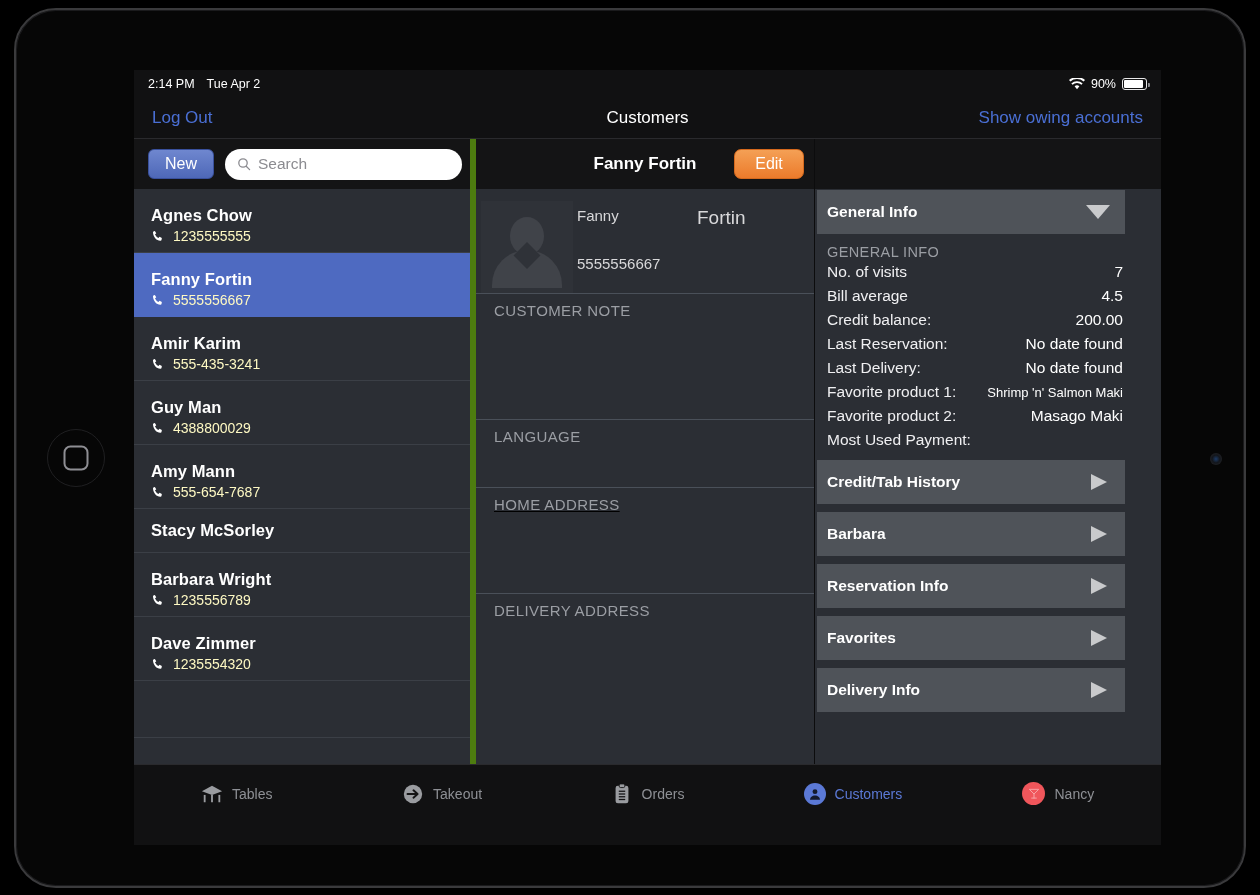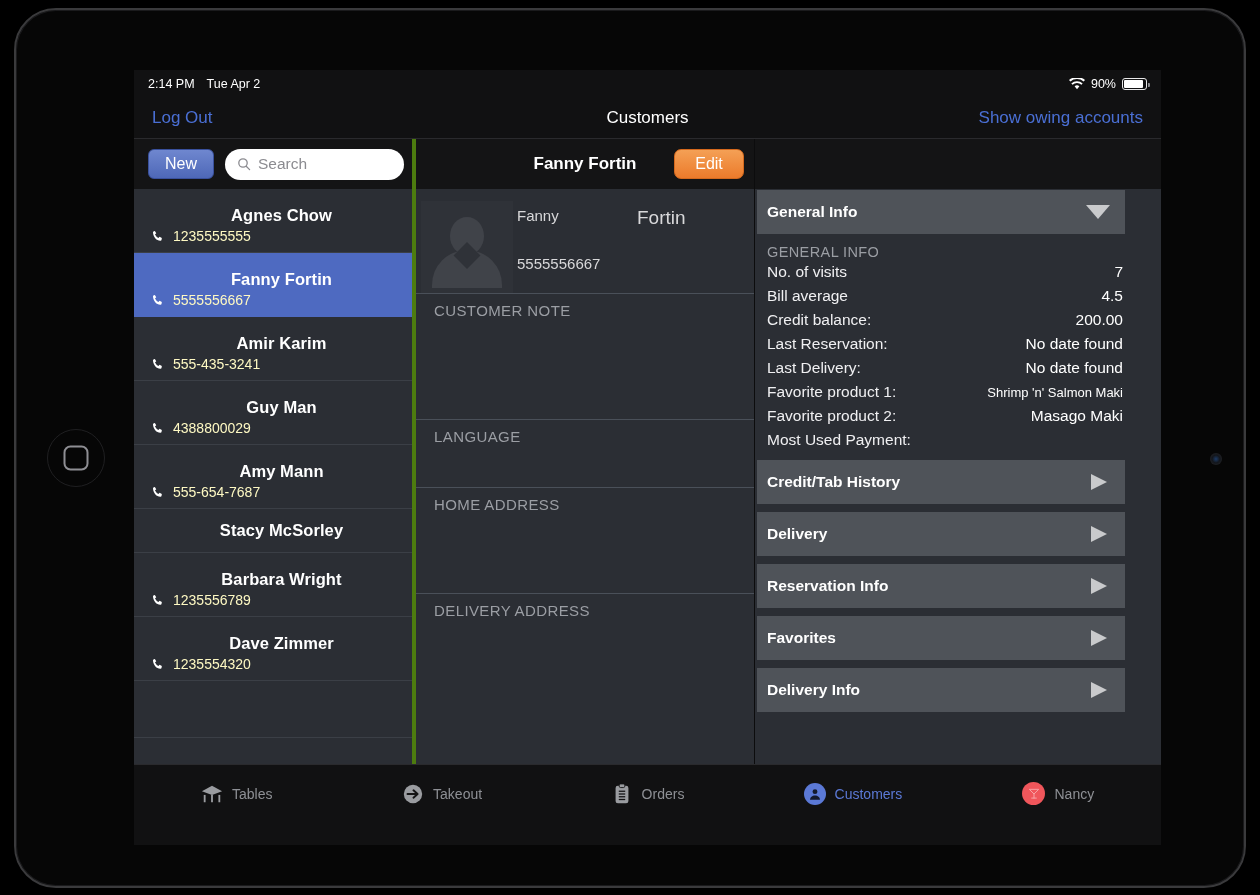--- a/index.html
+++ b/index.html
@@ -95,25 +95,24 @@
   }
 
   
   .body {
     display: flex;
     height: 625px;
   }
 
   
   .col-list {
-    width: 282px;
+    width: 342px;
     background: #2b2e34;
     display: flex; flex-direction: column;
-    border-right: 4px solid #4d7c0f;
-    text-align: center;
+    border-right: 6px solid #4d7c0f;
   }
   .list-toolbar {
     height: 50px;
     background: #141415;
     display: flex; align-items: center;
     gap: 11px;
     padding: 0 8px 0 14px;
   }
   .btn-new {
     width: 66px; height: 30px;
@@ -196,21 +195,21 @@
   .id-row1 { display: flex; }
   .id-first { color: #d8d8da; font-size: 15px; width: 120px; }
   .id-last { color: #d8d8da; font-size: 19px; }
   .id-phone { color: #d8d8da; font-size: 15px; margin-top: 26px; }
 
   .sec { border-top: 1px solid #4a5059; padding: 8px 0 0 18px; }
   .sec-label { color: #9b9ea4; font-size: 15px; letter-spacing: .4px; }
   .sec.loyalty { margin-top: 22px; height: 68px; }
   .sec.note { height: 126px; }
   .sec.language { height: 68px; }
-  .sec.home { height: 106px; }
+  .sec.home { height: 106px; text-decoration: underline; }
   .sec.delivery { height: 104px; }
 
   
   .col-right {
     flex: 1;
     background: #2b2e34;
     display: flex; flex-direction: column;
   }
   .right-toolbar { height: 50px; background: #141415; }
   .right-scroll { flex: 1; padding-top: 0; }
@@ -473,21 +472,21 @@
           <div id="acc-collapsed">
               <div class="acc-gap"></div>
               <div class="acc-head">
                 <span class="acc-title">Credit/Tab History</span>
                 <svg class="acc-arrow" width="26" height="18" viewBox="0 0 26 18">
                   <polygon points="6,1 6,17 22,9" fill="#c9cacc"></polygon>
                 </svg>
               </div>
               <div class="acc-gap"></div>
               <div class="acc-head">
-                <span class="acc-title">Delivery</span>
+                <span class="acc-title">Barbara</span>
                 <svg class="acc-arrow" width="26" height="18" viewBox="0 0 26 18">
                   <polygon points="6,1 6,17 22,9" fill="#c9cacc"></polygon>
                 </svg>
               </div>
               <div class="acc-gap"></div>
               <div class="acc-head">
                 <span class="acc-title">Reservation Info</span>
                 <svg class="acc-arrow" width="26" height="18" viewBox="0 0 26 18">
                   <polygon points="6,1 6,17 22,9" fill="#c9cacc"></polygon>
                 </svg>

